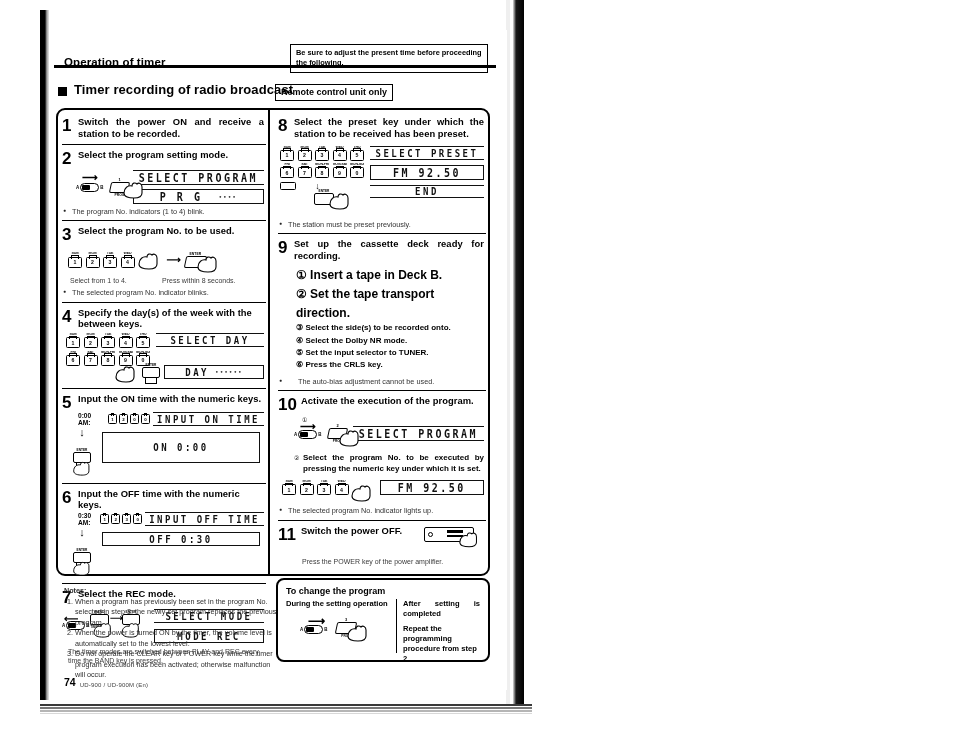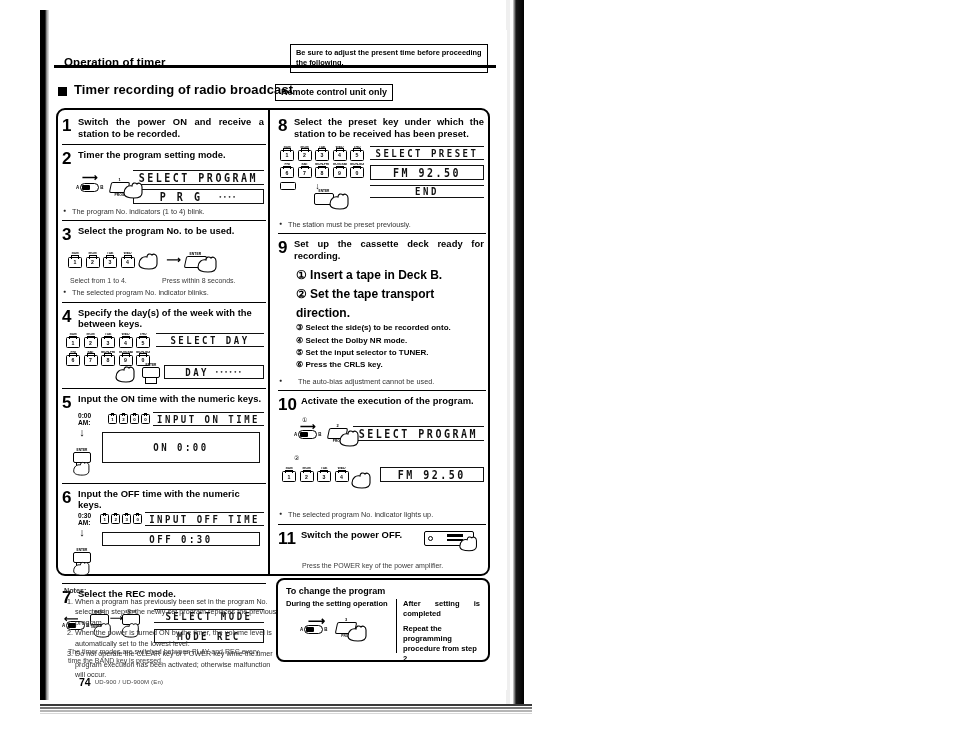--- a/index.html
+++ b/index.html
@@ -109,21 +109,21 @@
       border:2.2px solid #000;border-radius:8px;box-sizing:border-box;padding:6px 8px;background:#fff;}
   .chg-t{font-size:9px;font-weight:bold;margin-bottom:3px;}
   .chg-cols{display:flex;height:60px;}
   .chg-l{width:104px;padding-right:6px;position:relative;}
   .chg-vr{width:1px;background:#000;margin:0 6px 0 0;height:54px;}
   .chg-r{flex:1;}
   .chg-sub{font-size:7.6px;font-weight:bold;line-height:1.3;text-align:justify;}
   .chg-body{font-size:7.6px;font-weight:bold;line-height:1.35;margin-top:5px;}
 
   
-  .foot{position:absolute;left:27px;top:646px;display:flex;align-items:center;gap:4px;}
+  .foot{position:absolute;left:12px;top:646px;display:flex;align-items:flex-end;gap:4px;}
   .foot-pg{font-size:10.5px;font-weight:bold;}
   .foot-md{font-size:6px;color:#444;letter-spacing:.2px;}
 
   .row{display:flex;align-items:center;} .mt3{margin-top:3px;} .mt4{margin-top:4px;} .mt6{margin-top:6px;}
 </style>
 </head>
 <body>
 
 <div class="screen">
 
@@ -164,21 +164,21 @@
         <div class="st-head">
           <div class="st-num">1</div>
           <div class="st-txt just">Switch the power ON and receive a station to be recorded.</div>
         </div>
       </div>
       <div class="hr"></div>
 
       <div class="step">
         <div class="st-head">
           <div class="st-num">2</div>
-          <div class="st-txt">Timer the program setting mode.</div>
+          <div class="st-txt">Select the program setting mode.</div>
         </div>
         <div class="row mt3" style="align-items:flex-start;">
           <div style="width:78px;padding-left:14px;padding-top:5px;">
             <div style="position:relative;height:26px;">
               <div style="position:absolute;left:6px;top:-4px;font-size:11px;font-weight:bold;">⟶</div>
               <div class="slider" style="position:absolute;left:0px;top:8px;">
                 <span>A</span>
                 <span class="sw">
                     <i></i>
                   </span>
@@ -632,20 +632,21 @@
             </div>
           </div>
           <div style="flex:1;padding-top:5px;">
             <div class="lcd lcd-line" style="height:15px;padding:0 6px;justify-content:center;">
               <span class="lcd-txt">SELECT PROGRAM</span>
             </div>
           </div>
         </div>
         <div style="display:flex;padding-left:16px;margin-top:4px;">
           <div style="font-size:6px;width:9px;flex:none;padding-top:1px;">②</div>
+          <div style="font-size:8px;font-weight:bold;line-height:1.3;text-align:justify;">Select the program No. to be executed by pressing the numeric key under which it is set.</div>
         </div>
         <div class="row mt6" style="align-items:flex-start;">
           <div class="keyrow" style="padding-left:4px;">
             <div class="key">
                 <div class="cap">SUN</div>
                 <div class="body">1</div>
               </div>
             <div class="key">
                 <div class="cap">MON</div>
                 <div class="body">2</div>
@@ -663,21 +664,21 @@
             <svg width="26" height="20" viewBox="0 0 26 20">
                 <path d="M2 14 C2 9,6 6,10 7 C10 4,13 3,15 5 C17 3,20 5,20 8 L20 14 C20 18,16 19,12 19 C7 19,2 18,2 14 Z" fill="#fff" stroke="#000" stroke-width="1.1"></path>
               </svg>
           </div>
           <div style="flex:1;padding-left:4px;">
             <div class="lcd" style="height:15px;padding:0 6px;justify-content:center;">
               <span class="lcd-txt">FM  92.50</span>
             </div>
           </div>
         </div>
-        <div class="bullet" style="margin-top:21px;">The selected program No. indicator lights up.</div>
+        <div class="bullet" style="margin-top:4px;">The selected program No. indicator lights up.</div>
       </div>
       <div class="hr"></div>
 
       <div class="step">
         <div class="row" style="align-items:flex-start;">
           <div class="st-num wide">11</div>
           <div class="st-txt" style="flex:1;">Switch the power OFF.</div>
           <div style="position:relative;width:60px;height:26px;">
             <div style="position:absolute;left:0;top:2px;width:48px;height:13px;border:1.2px solid #000;border-radius:2px;background:#fff;">
               <div style="position:absolute;left:3px;top:4px;width:3px;height:3px;border:.8px solid #000;border-radius:50%;"></div>

